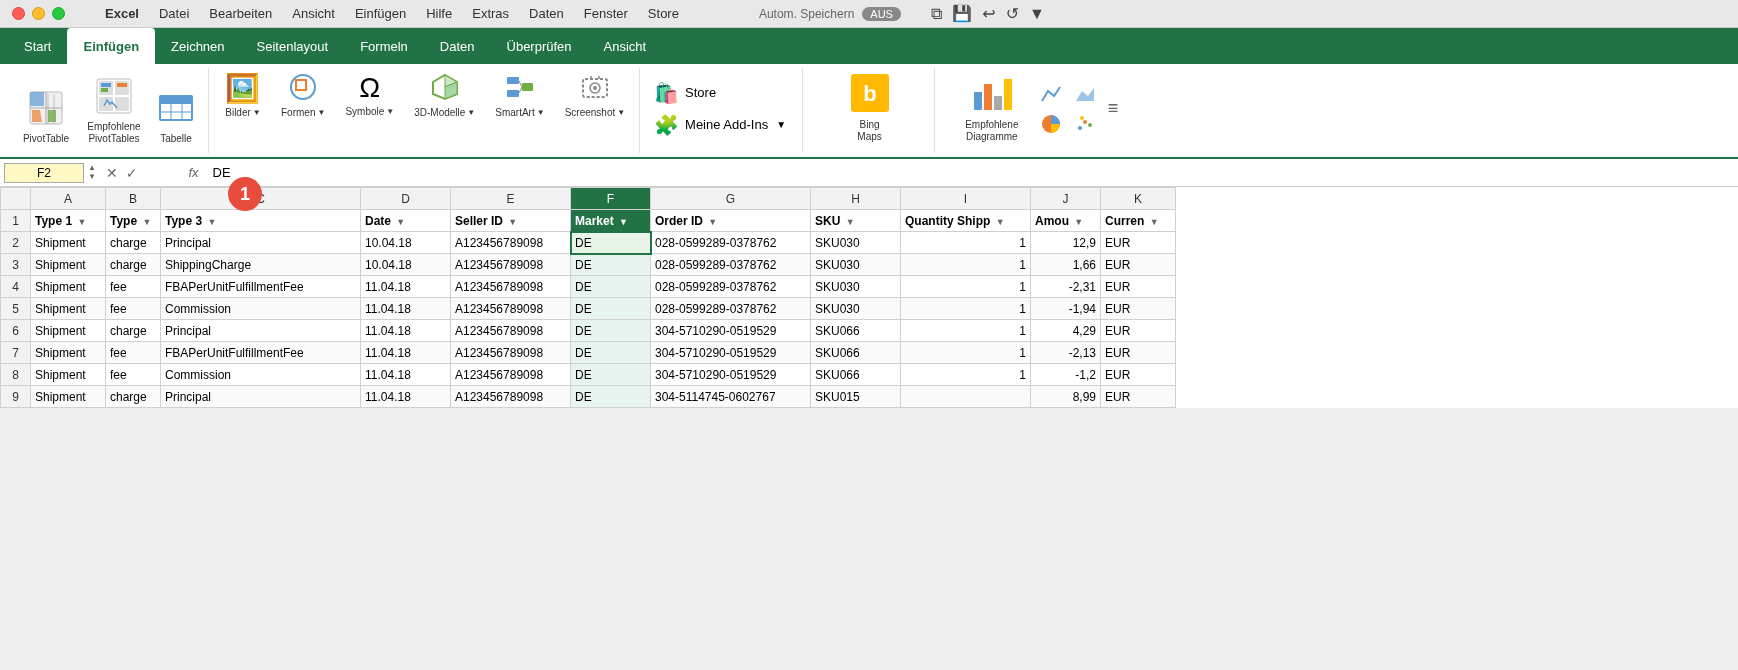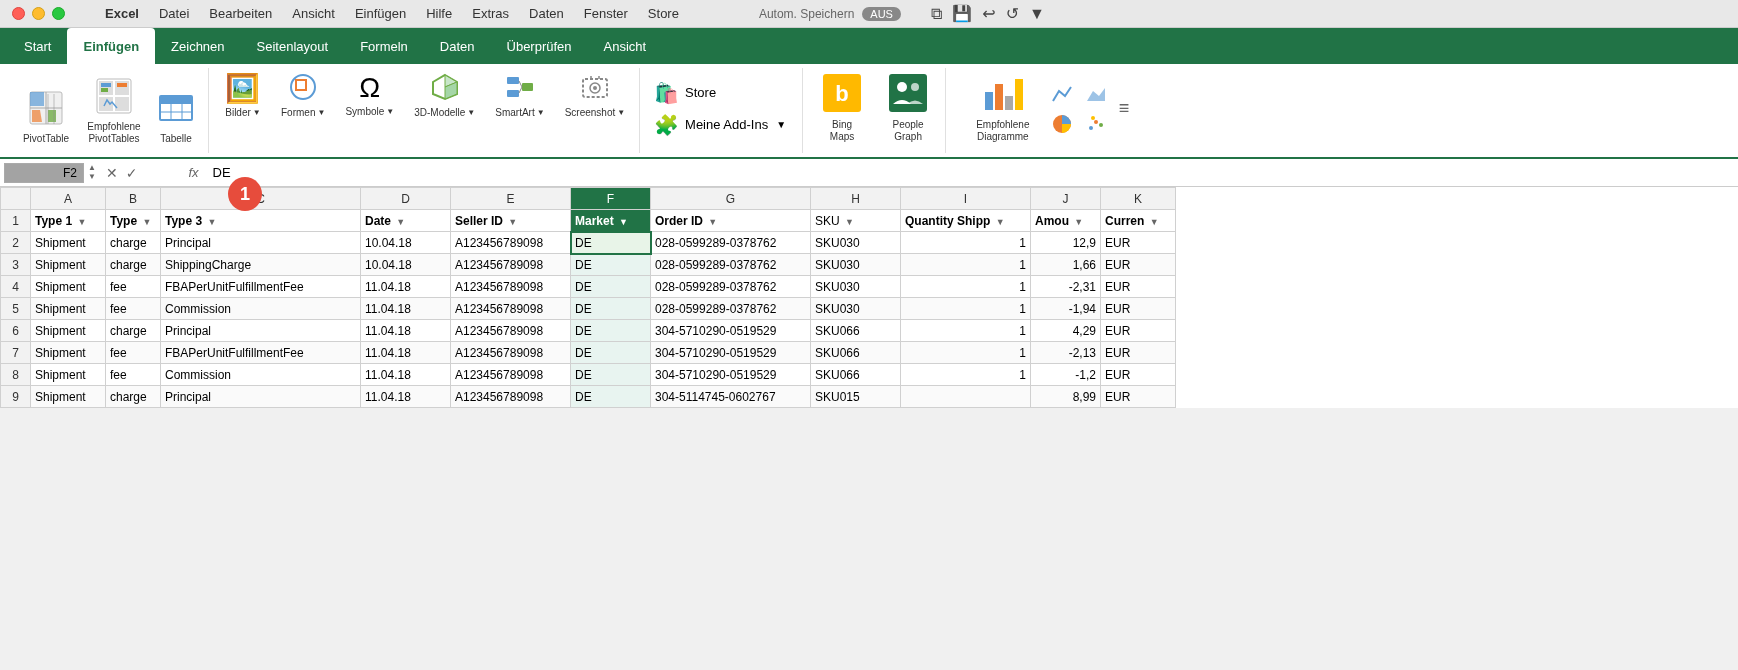--- a/index.html
+++ b/index.html
@@ -152,22 +152,22 @@
       align-items: center;
       height: 28px;
       padding: 0 4px;
       gap: 4px;
     }
     .name-box {
       border: 1px solid #aaa;
       padding: 2px 6px;
       width: 80px;
       font-size: 12px;
-      text-align: right;
-      background: #a3a3a3;
+      text-align: center;
+      background: #fef9c3;
     }
     .formula-bar-controls {
       display: flex;
       align-items: center;
       gap: 4px;
       padding: 0 4px;
     }
     .formula-bar-controls button {
       border: none;
       background: none;
@@ -452,32 +452,20 @@
       <div class="ribbon-btn-large">
         <div>
           <svg width="38" height="38" viewBox="0 0 38 38">
             <rect width="38" height="38" rx="3" fill="#ffb900"></rect>
             <text x="50%" y="70%" font-size="22" text-anchor="middle" fill="white" font-weight="bold">b</text>
           </svg>
         </div>
         <div class="lbl">Bing<br>Maps</div>
       </div>
 
-      <div class="ribbon-btn-large">
-        <div>
-          <svg width="38" height="38" viewBox="0 0 38 38">
-            <rect width="38" height="38" rx="3" fill="#217346"></rect>
-            <circle cx="13" cy="13" r="5" fill="white"></circle>
-            <path d="M4 30 Q13 22 22 30" fill="white"></path>
-            <circle cx="26" cy="13" r="4" fill="white" opacity="0.7"></circle>
-            <path d="M18 30 Q26 23 34 30" fill="white" opacity="0.7"></path>
-          </svg>
-        </div>
-        <div class="lbl">People<br>Graph</div>
-      </div>
     </div>
   </div>
 
   <div class="ribbon-group" style="min-width:200px;border-right:none">
     <div class="ribbon-group-items" style="align-items:flex-start;gap:4px">
       <div class="ribbon-btn-large" style="min-width:80px">
         <div>
           <svg width="40" height="38" viewBox="0 0 40 38">
             <rect x="2" y="18" width="8" height="18" fill="#5b9bd5"></rect>
             <rect x="12" y="10" width="8" height="26" fill="#ed7d31"></rect>
@@ -569,21 +557,21 @@
 
         <tr>
           <td class="row-header">1</td>
           <td style="font-weight:600">Type 1 <span class="filter-arrow">▼</span></td>
           <td style="font-weight:600">Type <span class="filter-arrow">▼</span></td>
           <td style="font-weight:600">Type 3 <span class="filter-arrow">▼</span></td>
           <td style="font-weight:600">Date <span class="filter-arrow">▼</span></td>
           <td style="font-weight:600">Seller ID <span class="filter-arrow">▼</span></td>
           <td style="font-weight:600;background:#217346;color:white">Market <span class="filter-arrow filter-arrow-white">▼</span></td>
           <td style="font-weight:600">Order ID <span class="filter-arrow">▼</span></td>
-          <td style="font-weight:400">SKU <span class="filter-arrow">▼</span></td>
+          <td style="font-weight:700">SKU <span class="filter-arrow">▼</span></td>
           <td style="font-weight:600">Quantity Shipp <span class="filter-arrow">▼</span></td>
           <td style="font-weight:600">Amou <span class="filter-arrow">▼</span></td>
           <td style="font-weight:600">Curren <span class="filter-arrow">▼</span></td>
         </tr>
 
         <tr class="row-odd">
           <td class="row-header">2</td>
           <td>Shipment</td>
           <td>charge</td>
           <td>Principal</td>

